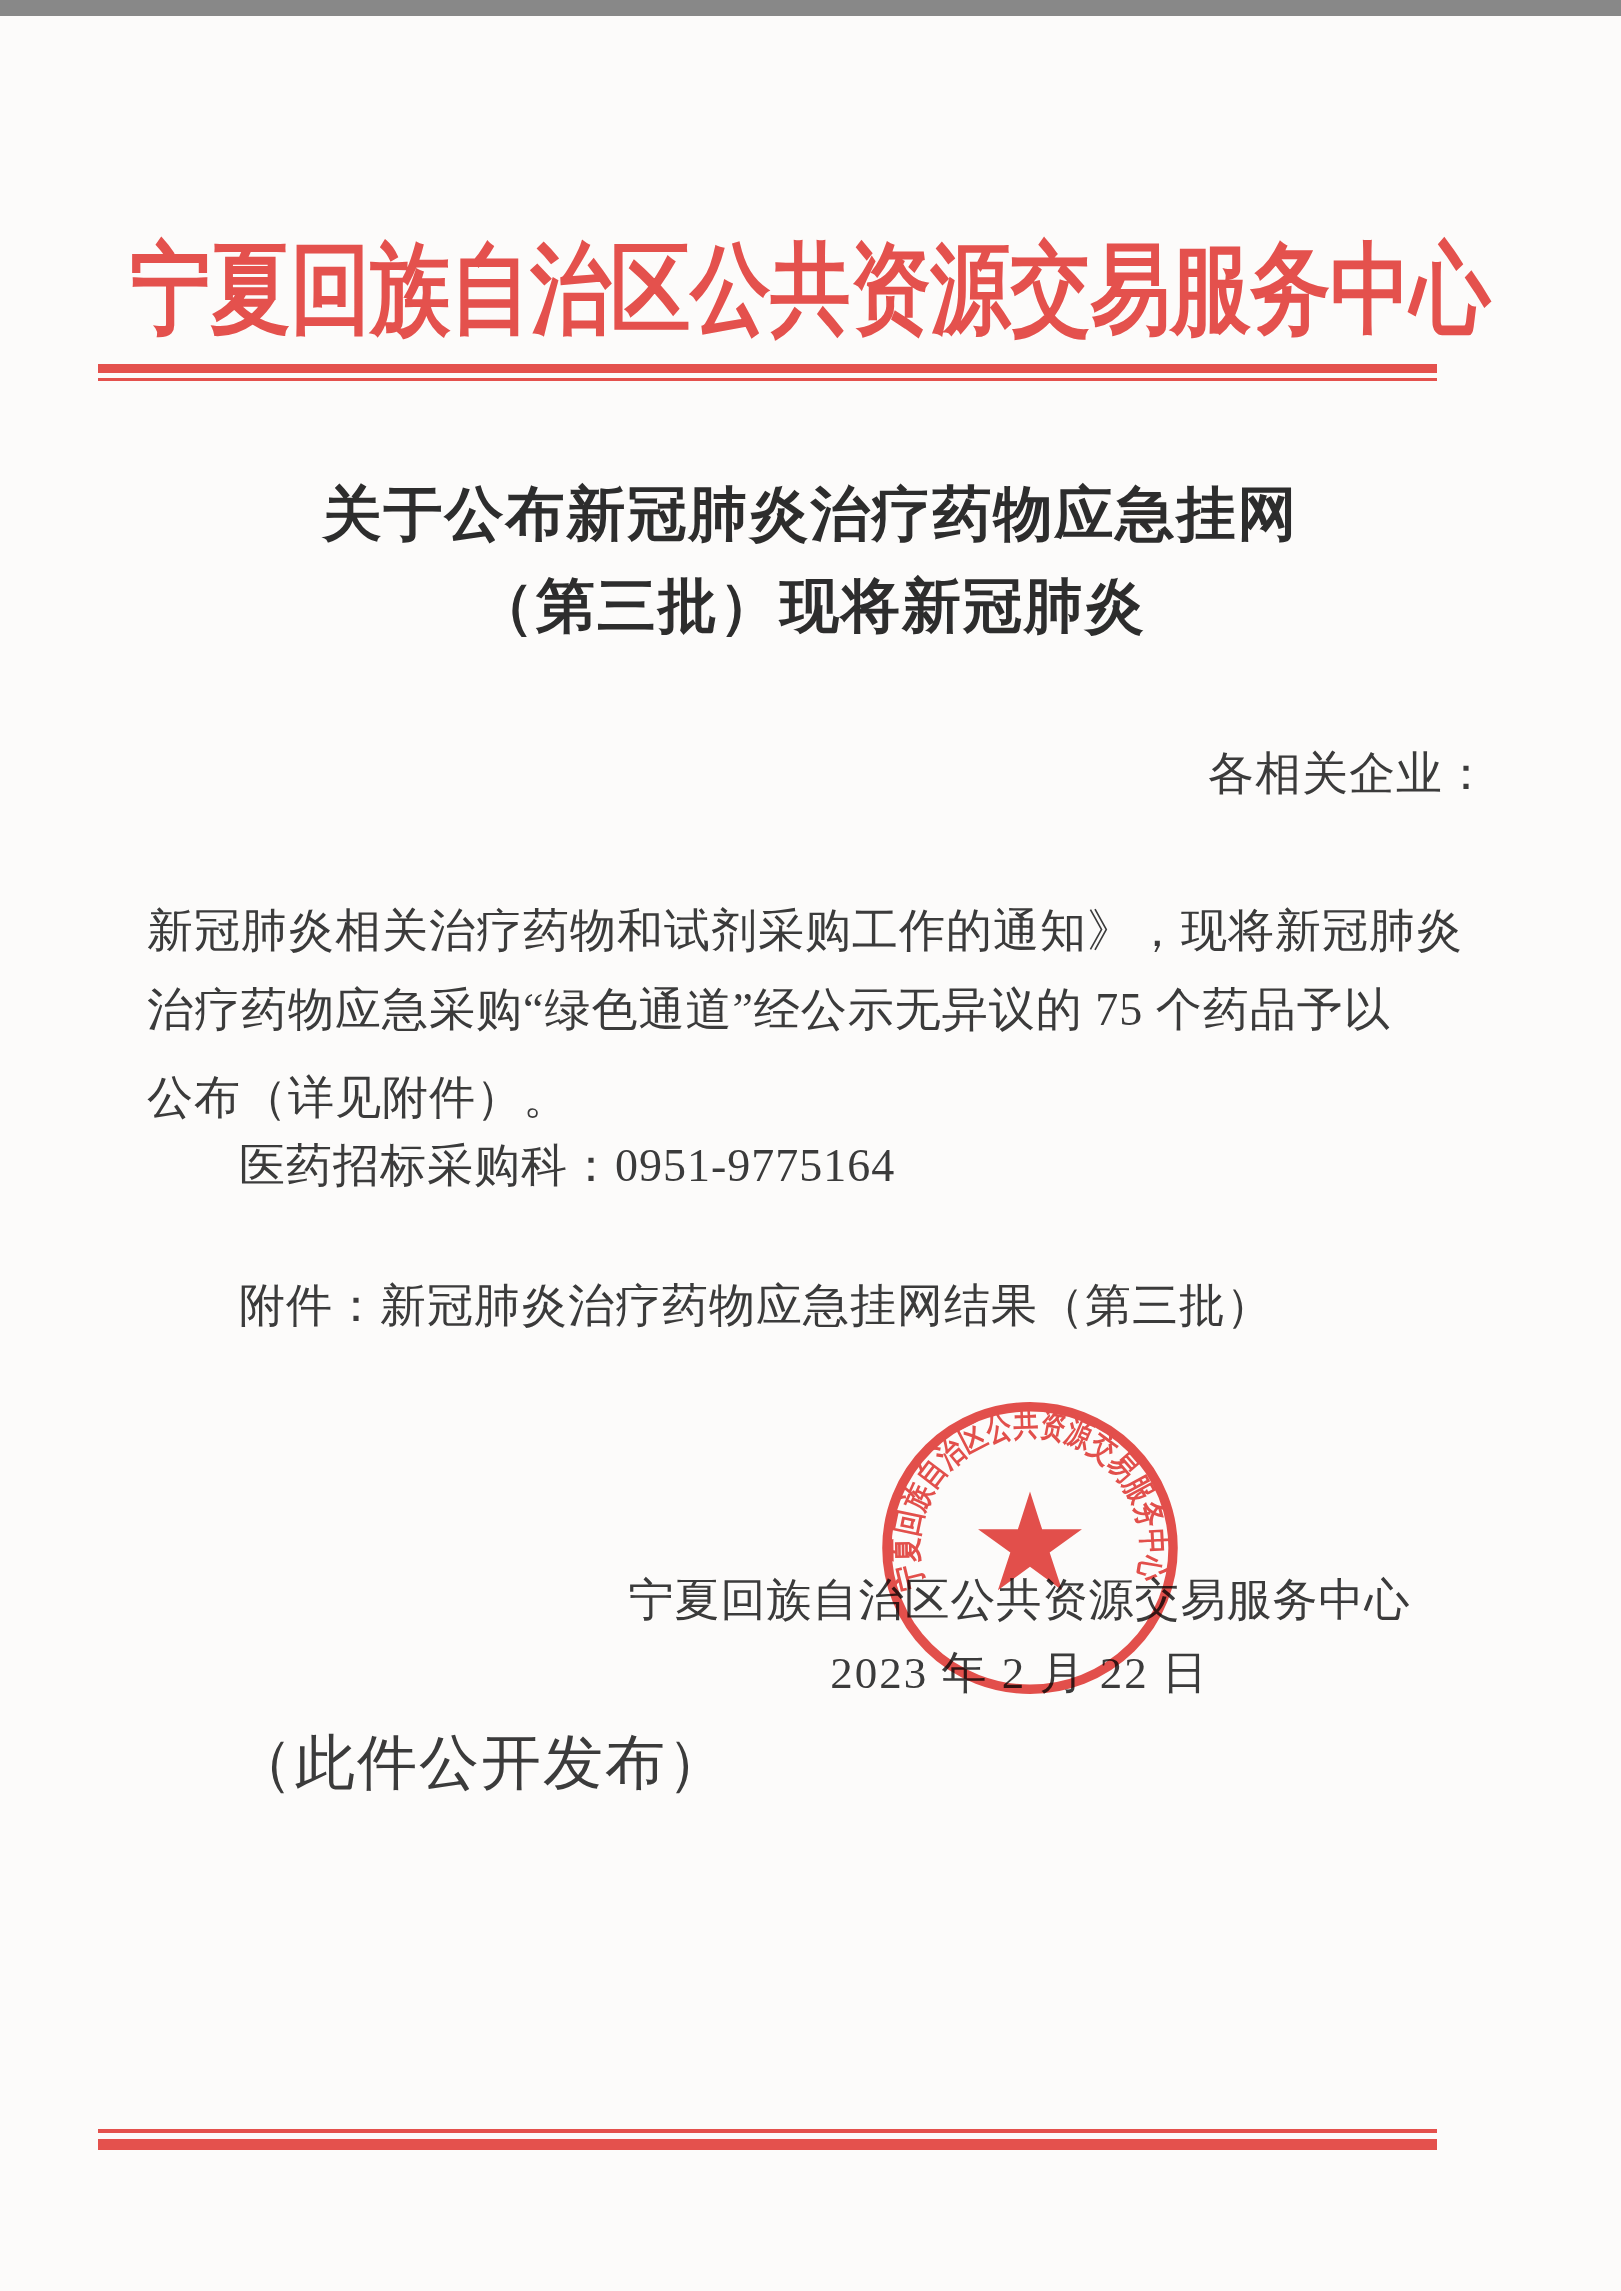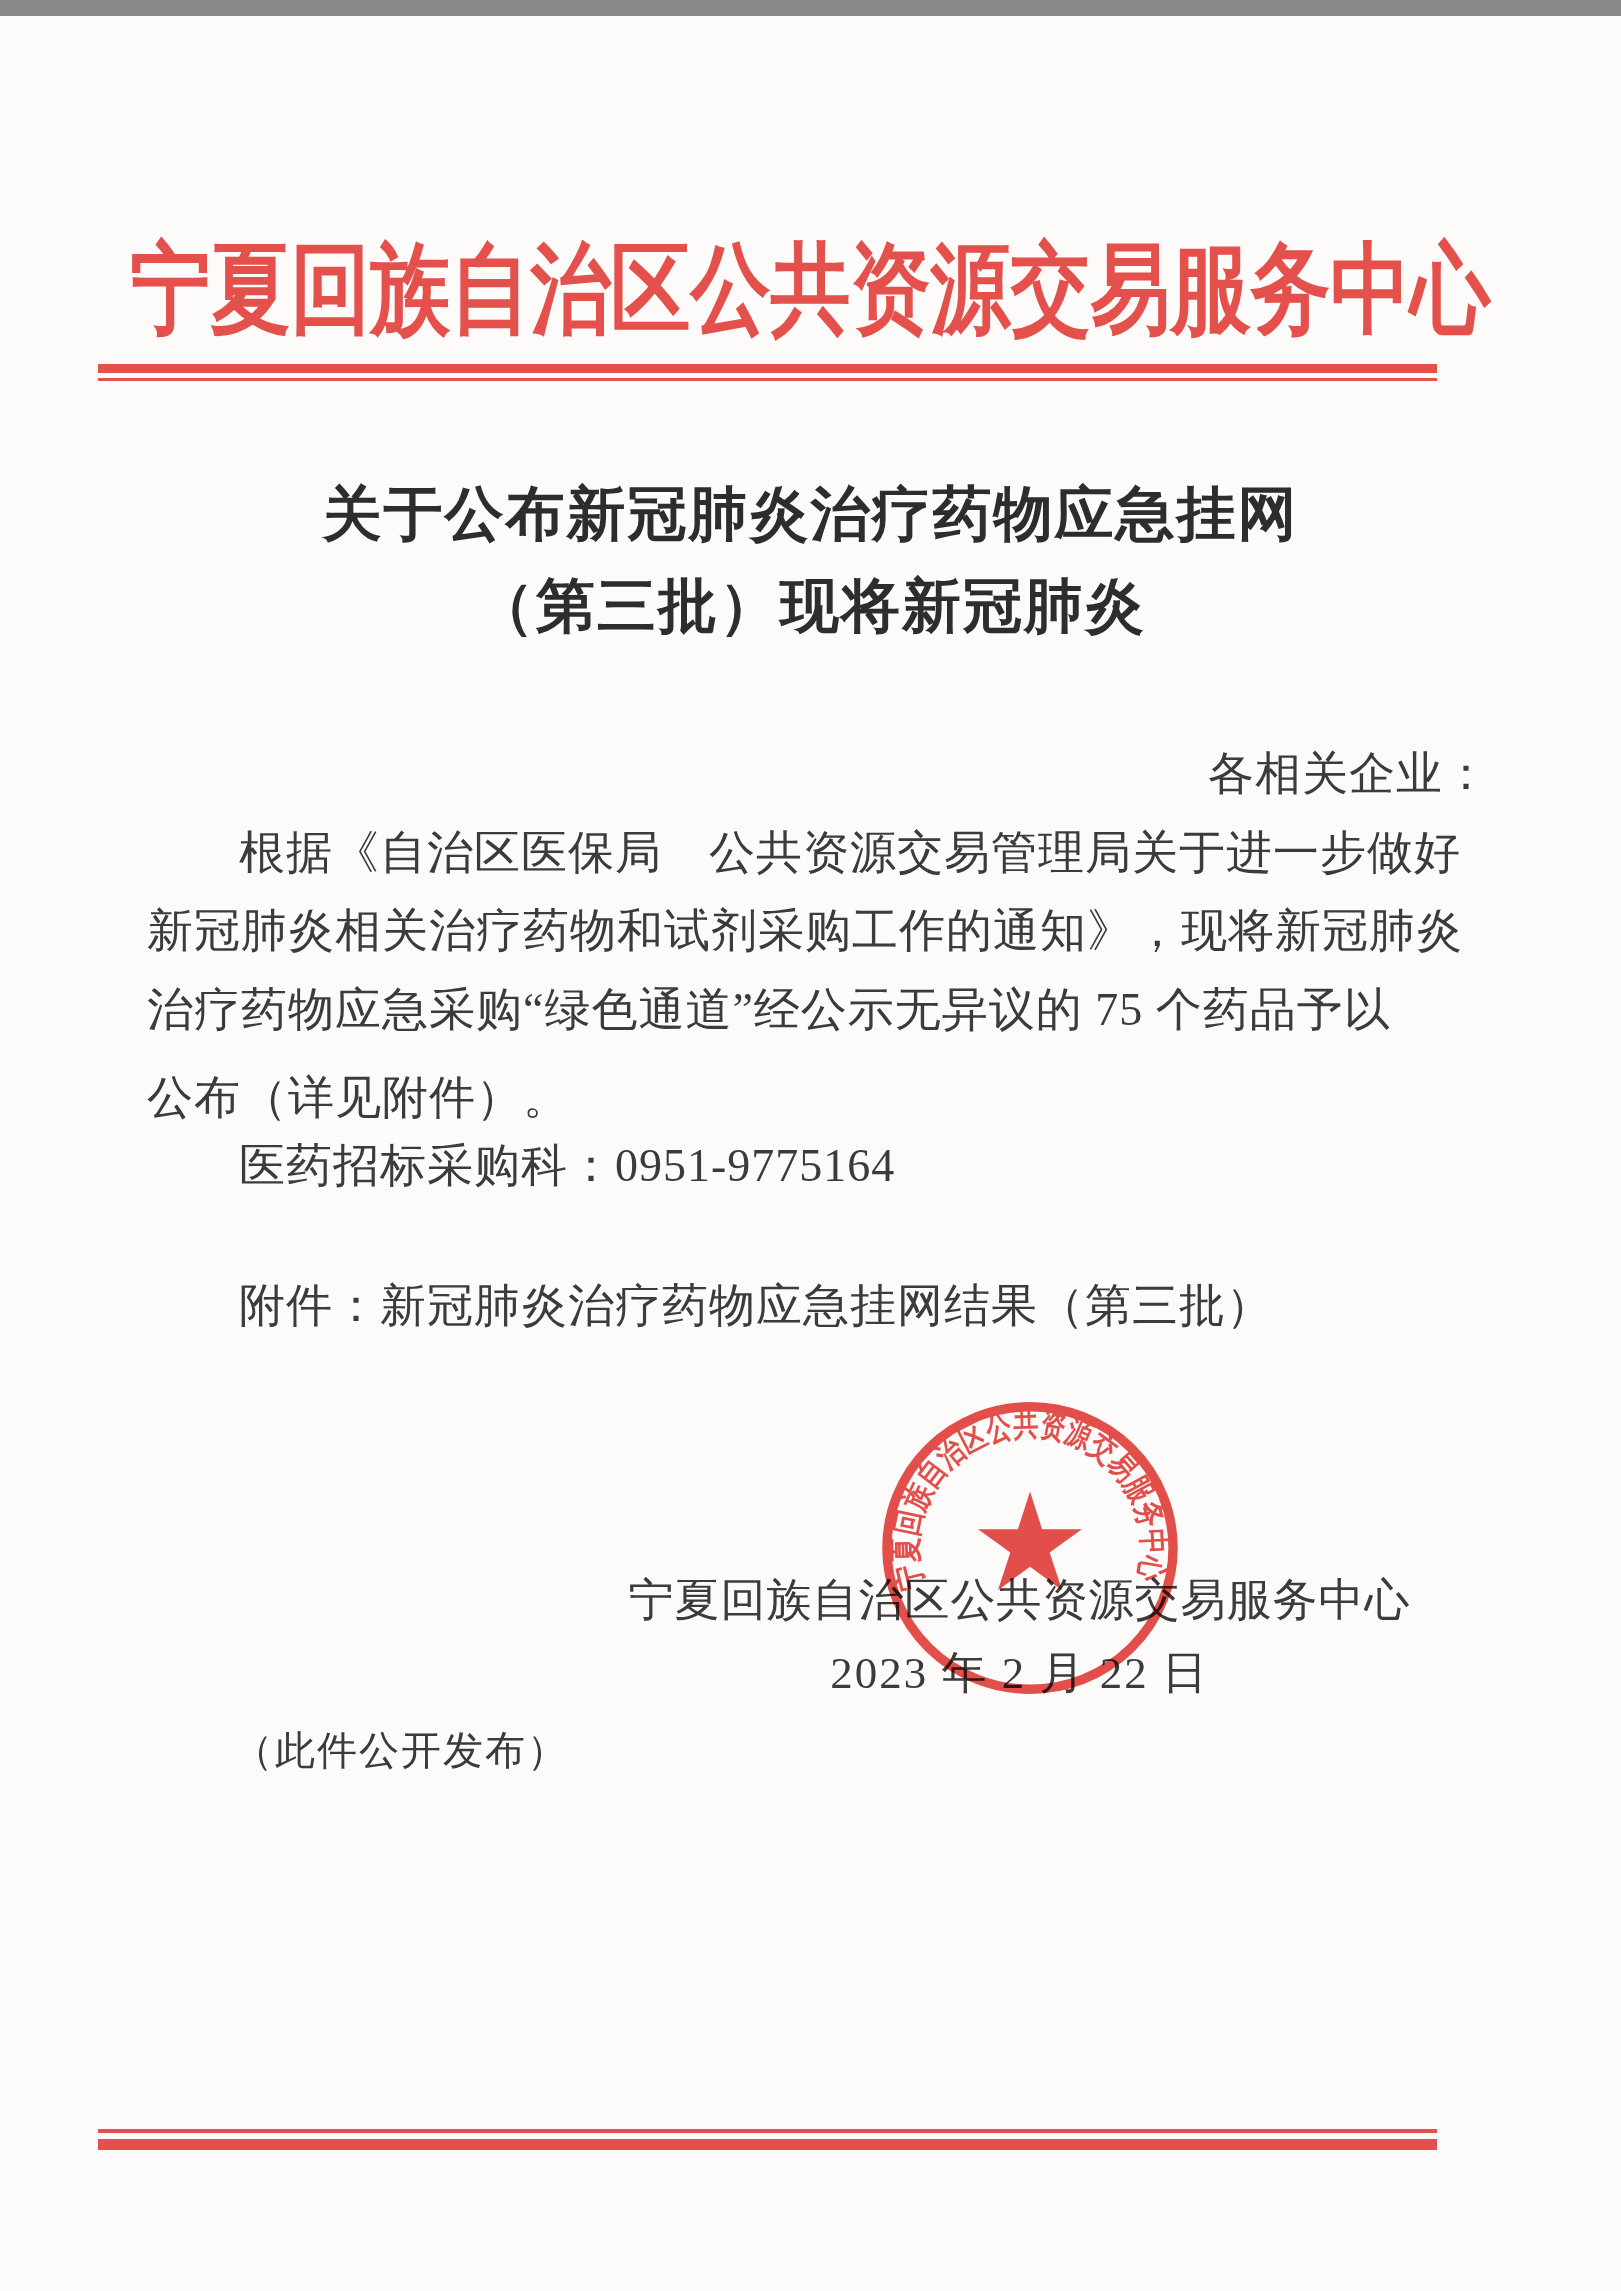--- a/index.html
+++ b/index.html
@@ -53,21 +53,21 @@
   
   .sig{
     position:absolute;left:588px;width:863px;
     text-align:center;font-size:45px;color:#3b3b3b;
     letter-spacing:1px;white-space:nowrap;
   }
   .sig.org{top:1554px;}
   .sig.date{top:1627px;letter-spacing:2px;}
   .footnote{
     position:absolute;left:233px;top:1707px;
-    font-size:40px;color:#3b3b3b;letter-spacing:2px;white-space:nowrap;
+    font-size:60px;color:#3b3b3b;letter-spacing:2px;white-space:nowrap;
   }
   
   .seal{
     position:absolute;left:870px;top:1372px;
     width:320px;height:320px;
     opacity:0.9;
     mix-blend-mode:multiply;
     pointer-events:none;
   }
 </style>
@@ -79,21 +79,20 @@
   <div class="letterhead">宁夏回族自治区公共资源交易服务中心</div>
 
   <div class="rule top-thick"></div>
   <div class="rule top-thin"></div>
 
   <div class="doc-title l1">关于公布新冠肺炎治疗药物应急挂网</div>
   <div class="doc-title l2">（第三批）现将新冠肺炎</div>
 
   <div class="bodyline y-salutation">各相关企业：</div>
 
-  <div class="bodyline y-p1 indent">根据《自治区医保局　公共资源交易管理局关于进一步做好</div>
   <div class="bodyline y-p2">新冠肺炎相关治疗药物和试剂采购工作的通知》，现将新冠肺炎</div>
   <div class="bodyline y-p3">治疗药物应急采购“绿色通道”经公示无异议的 75 个药品予以</div>
   <div class="bodyline y-p4">公布（详见附件）。</div>
 
   <div class="bodyline y-contact indent">医药招标采购科：0951-9775164</div>
 
   <div class="bodyline y-attachment indent">附件：新冠肺炎治疗药物应急挂网结果（第三批）</div>
 
   <div class="sig org">宁夏回族自治区公共资源交易服务中心</div>
   <div class="sig date">2023 年 2 月 22 日</div>

